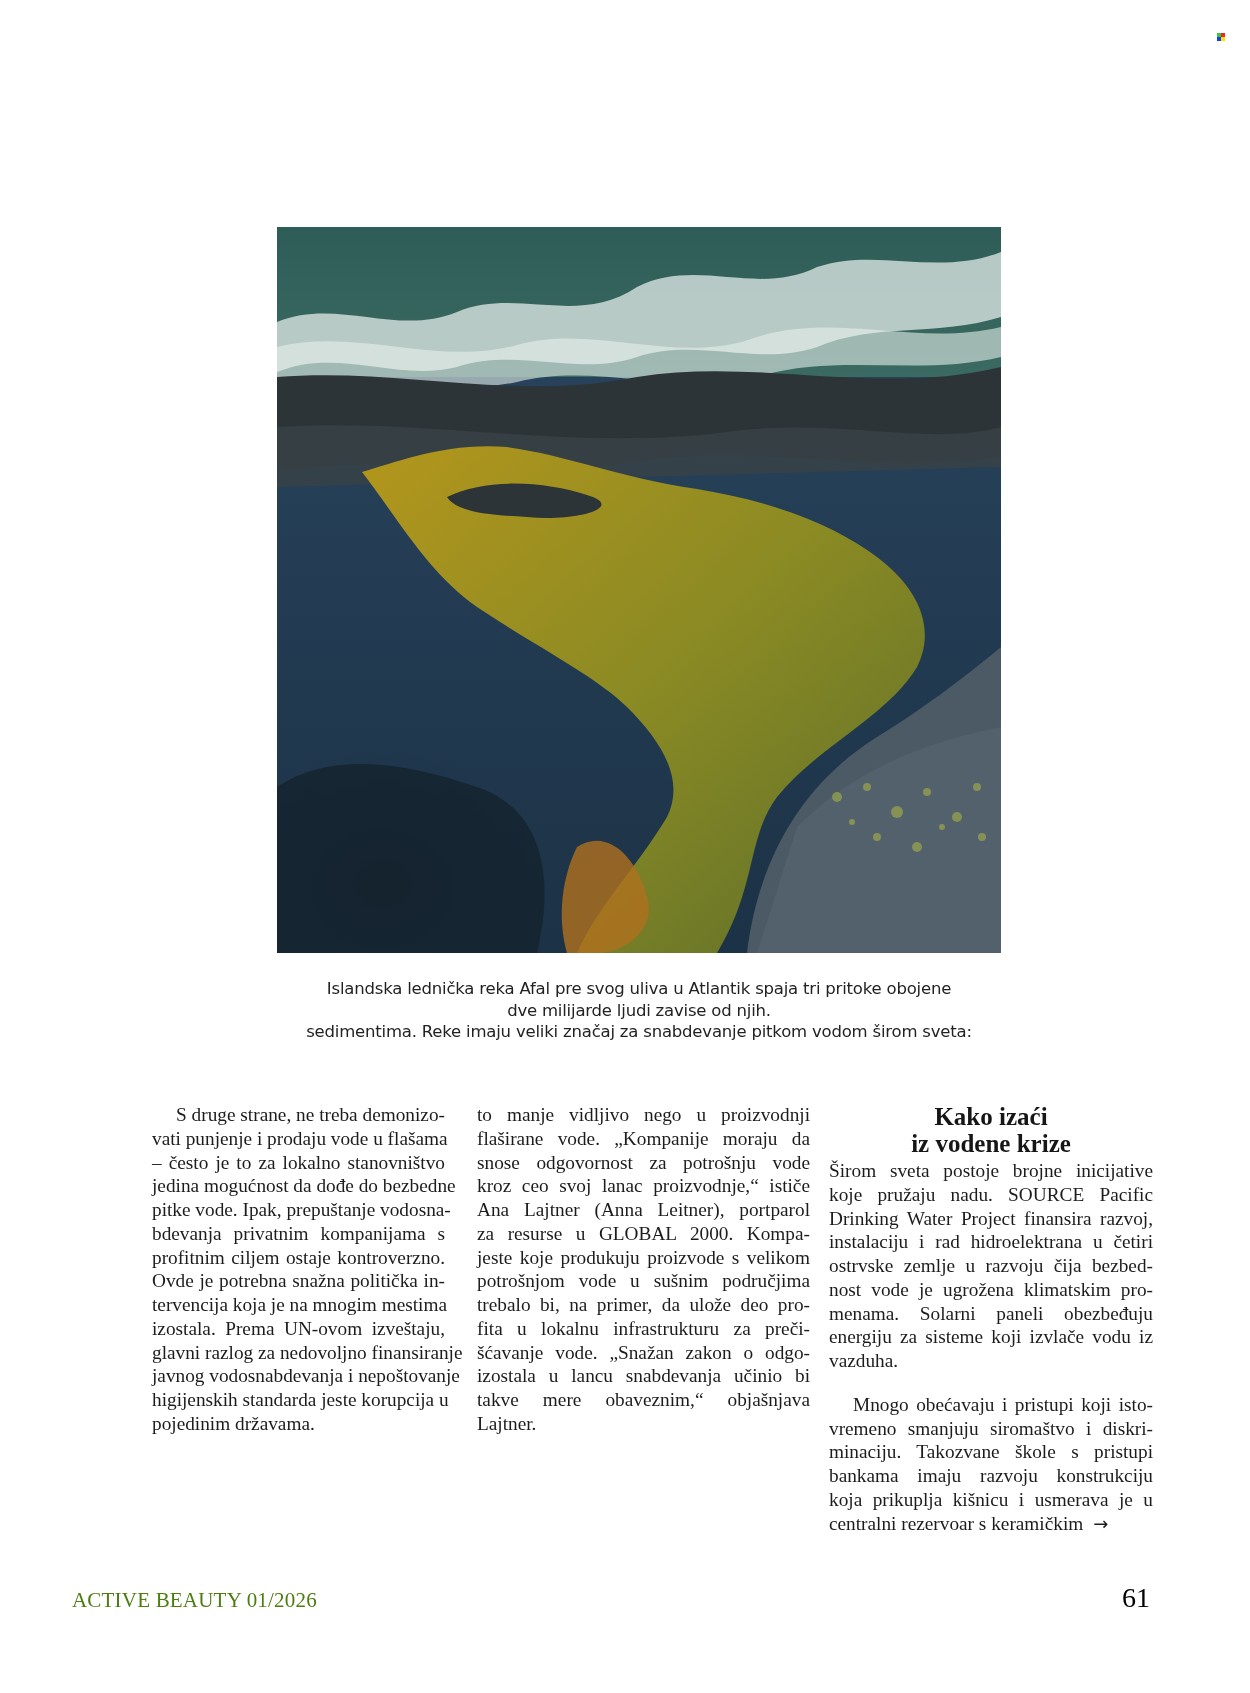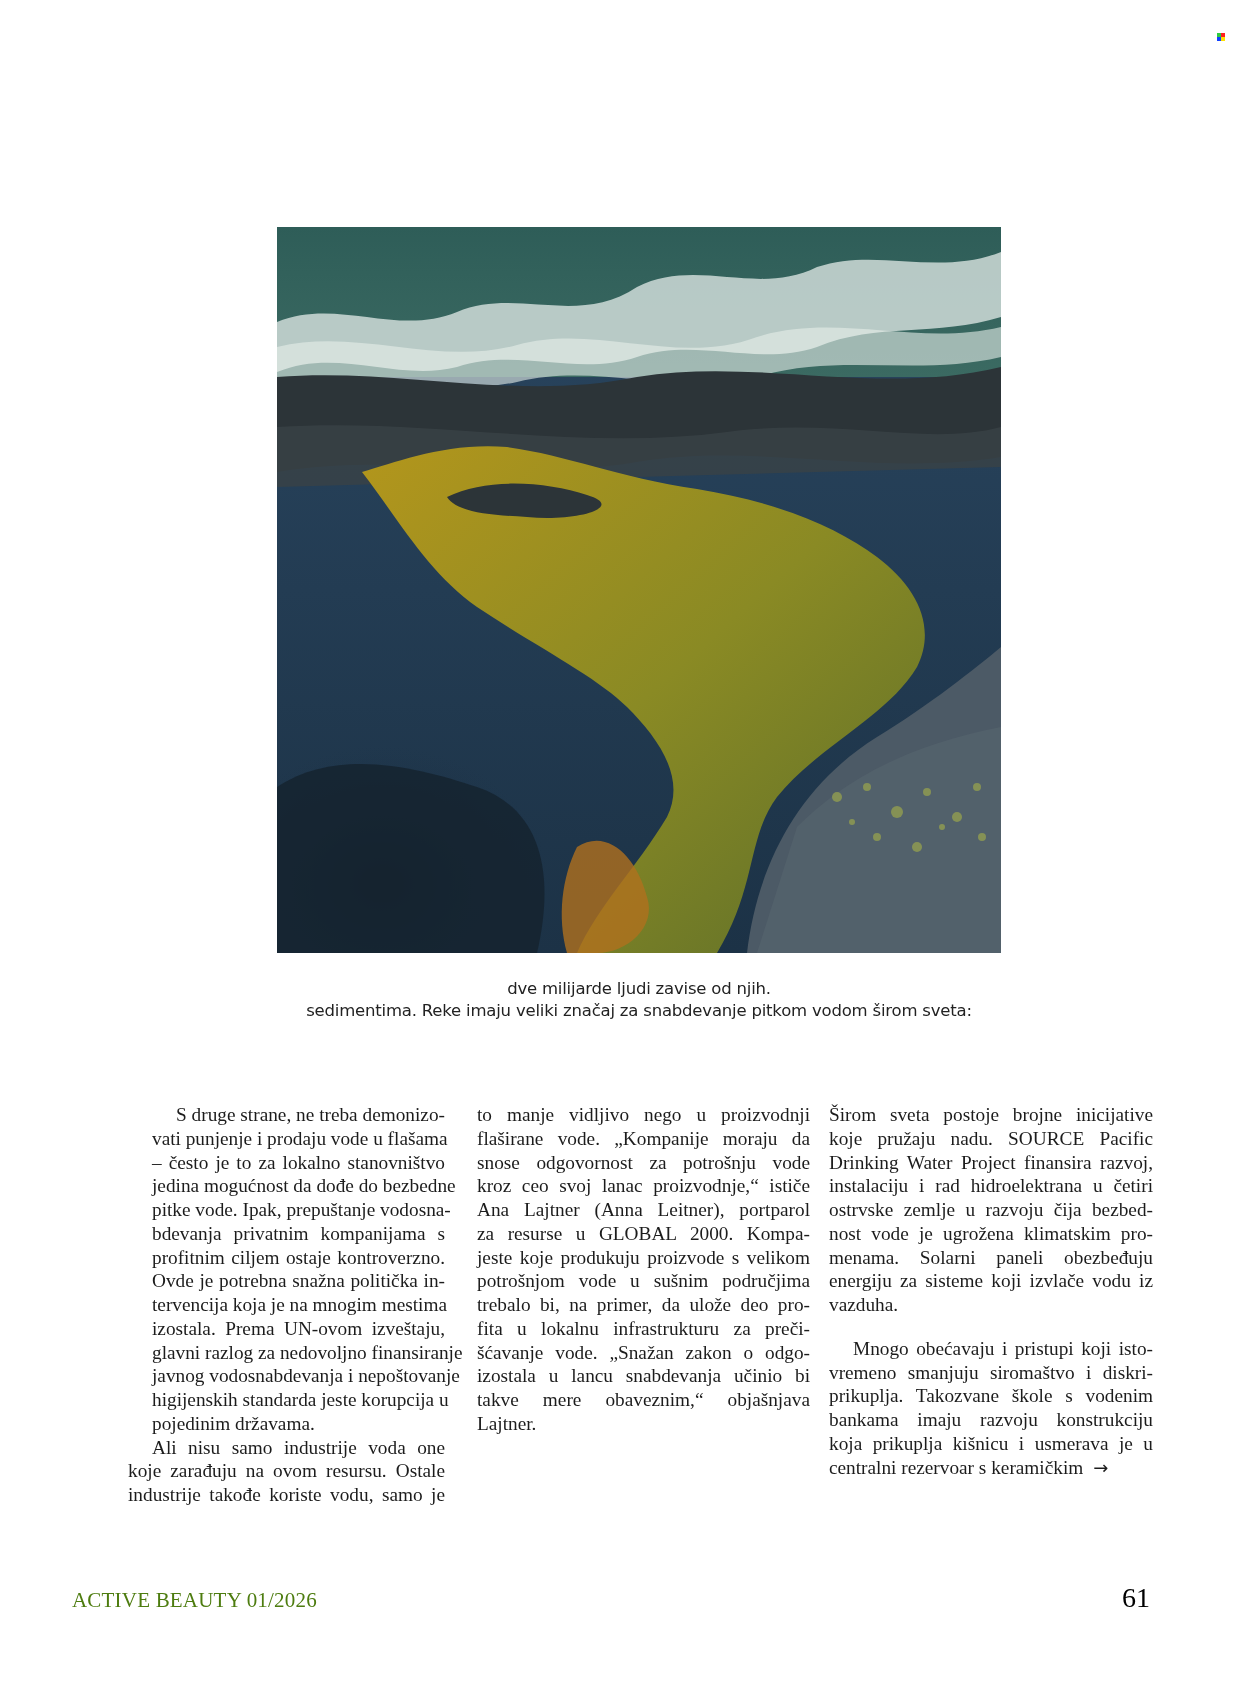--- a/index.html
+++ b/index.html
@@ -85,45 +85,41 @@
       <circle cx="640" cy="620" r="5"></circle>
         <circle cx="700" cy="560" r="4"></circle>
         <circle cx="575" cy="595" r="3"></circle>
       <circle cx="665" cy="600" r="3"></circle>
         <circle cx="705" cy="610" r="4"></circle>
     </g>
   </svg>
 </div>
 
 <div class="caption">
+  <div>Islandska lednička reka Afal pre svog uliva u Atlantik spaja tri pritoke obojene</div>
   <div>dve milijarde ljudi zavise od njih.</div>
   <div>sedimentima. Reke imaju veliki značaj za snabdevanje pitkom vodom širom sveta:</div>
 </div>
 
 <div class="col c1">
   <p class="indent">
     <span class="line" style="padding-left:24px">S druge strane, ne treba demonizo-</span>
     <span class="line">vati punjenje i prodaju vode u flašama</span>
     <span class="line">– često je to za lokalno stanovništvo</span>
     <span class="line">jedina mogućnost da dođe do bezbedne</span>
     <span class="line">pitke vode. Ipak, prepuštanje vodosna-</span>
     <span class="line">bdevanja privatnim kompanijama s</span>
     <span class="line">profitnim ciljem ostaje kontroverzno.</span>
     <span class="line">Ovde je potrebna snažna politička in-</span>
     <span class="line">tervencija koja je na mnogim mestima</span>
     <span class="line">izostala. Prema UN-ovom izveštaju,</span>
     <span class="line">glavni razlog za nedovoljno finansiranje</span>
     <span class="line">javnog vodosnabdevanja i nepoštovanje</span>
     <span class="line">higijenskih standarda jeste korupcija u</span>
     <span class="line last">pojedinim državama.</span>
-  </p>
-  <p>
-    <span class="line" style="padding-left:24px">Ali nisu samo industrije voda one</span>
-    <span class="line">koje zarađuju na ovom resursu. Ostale</span>
-    <span class="line">industrije takođe koriste vodu, samo je</span>
   </p>
 </div>
 
 <div class="col c2">
   <p>
     <span class="line">to manje vidljivo nego u proizvodnji</span>
     <span class="line">flaširane vode. „Kompanije moraju da</span>
     <span class="line">snose odgovornost za potrošnju vode</span>
     <span class="line">kroz ceo svoj lanac proizvodnje,“ ističe</span>
     <span class="line">Ana Lajtner (Anna Leitner), portparol</span>
@@ -133,35 +129,39 @@
     <span class="line">trebalo bi, na primer, da ulože deo pro-</span>
     <span class="line">fita u lokalnu infrastrukturu za preči-</span>
     <span class="line">šćavanje vode. „Snažan zakon o odgo-</span>
     <span class="line">izostala u lancu snabdevanja učinio bi</span>
     <span class="line">takve mere obaveznim,“ objašnjava</span>
     <span class="line last">Lajtner.</span>
   </p>
 </div>
 
 <div class="col c3">
+  <h2 class="subhead">
+    <span>Kako izaći</span>
+    <span>iz vodene krize</span>
+  </h2>
   <p>
     <span class="line">Širom sveta postoje brojne inicijative</span>
     <span class="line">koje pružaju nadu. SOURCE Pacific</span>
     <span class="line">Drinking Water Project finansira razvoj,</span>
     <span class="line">instalaciju i rad hidroelektrana u četiri</span>
     <span class="line">ostrvske zemlje u razvoju čija bezbed-</span>
     <span class="line">nost vode je ugrožena klimatskim pro-</span>
     <span class="line">menama. Solarni paneli obezbeđuju</span>
     <span class="line">energiju za sisteme koji izvlače vodu iz</span>
     <span class="line last">vazduha.</span>
   </p>
   <p style="margin-top:20px">
     <span class="line" style="padding-left:24px">Mnogo obećavaju i pristupi koji isto-</span>
     <span class="line">vremeno smanjuju siromaštvo i diskri-</span>
-    <span class="line">prikuplja. Takozvane škole s vodenim</span>
+    <span class="line">minaciju. Takozvane škole s pristupi</span>
     <span class="line">bankama imaju razvoju konstrukciju</span>
     <span class="line">koja prikuplja kišnicu i usmerava je u</span>
     <span class="line last"><span>centralni rezervoar s keramičkim</span><span class="arrow">→</span></span>
   </p>
 </div>
 
 <div class="footer-left">ACTIVE BEAUTY 01/2026</div>
 <div class="footer-right">61</div>
 
 </body></html>

